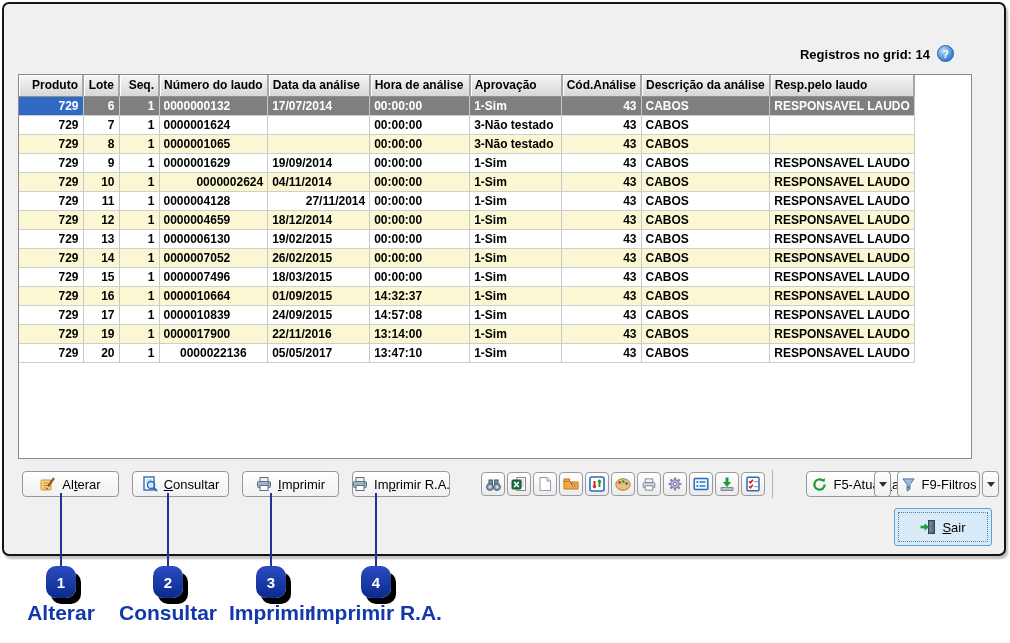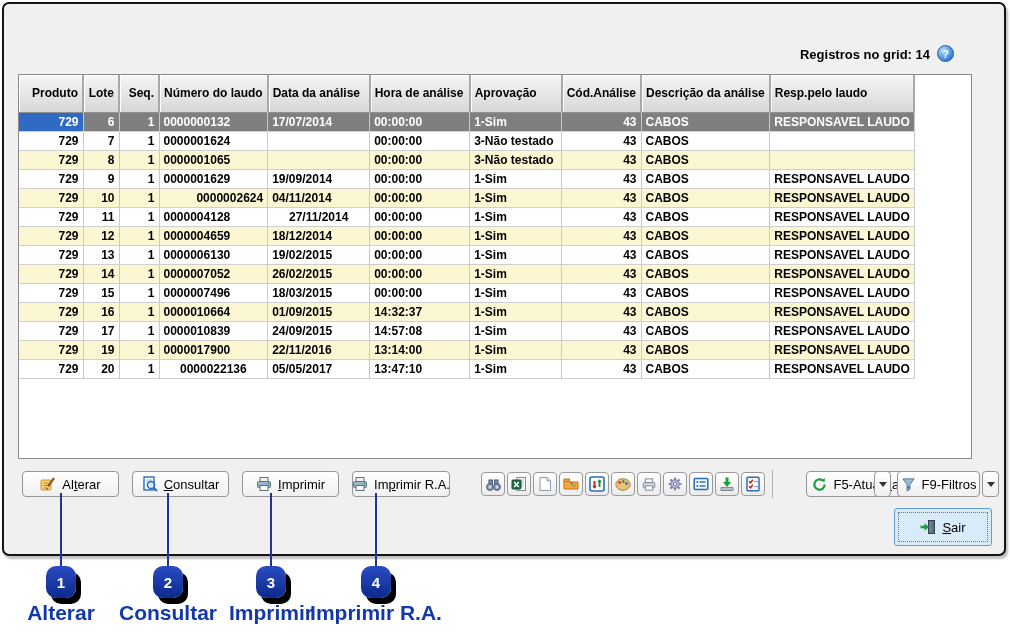--- a/index.html
+++ b/index.html
@@ -39,21 +39,21 @@
     text-align:center; line-height:16px;
   }
 
   
   .grid-panel {
     position:absolute; left:14px; top:70px; width:954px; height:385px;
     background:#fff; border:1px solid #8a8a8a; overflow:hidden;
   }
   table { border-collapse:collapse; table-layout:fixed; font-size:12px; }
   th {
-    height:37px; padding:0 4px;
+    height:21px; padding:0 4px;
     background: linear-gradient(#f6f6f6, #d7d7d7);
     border-right:2px solid #a8a8a8; border-bottom:1px solid #909090;
     box-shadow: inset 1px 1px 0 #ffffff;
     font-weight:bold; color:#000; white-space:nowrap; overflow:hidden;
   }
   td {
     height:19px; padding:0 4px; font-weight:bold; color:#000;
     border-right:1px solid #c9c9c9; border-bottom:1px solid #cfcfcf;
     white-space:nowrap; overflow:hidden;
   }
@@ -196,21 +196,21 @@
             <td style="text-align:left">1-Sim</td>
             <td style="text-align:right">43</td>
             <td style="text-align:left">CABOS</td>
             <td style="text-align:left">RESPONSAVEL LAUDO</td>
           </tr>
           <tr class="row-white">
             <td style="text-align:right">729</td>
             <td style="text-align:right">11</td>
             <td style="text-align:right">1</td>
             <td style="text-align:left">0000004128</td>
-            <td style="text-align:center">27/11/2014</td>
+            <td style="text-align:right">27/11/2014</td>
             <td style="text-align:left">00:00:00</td>
             <td style="text-align:left">1-Sim</td>
             <td style="text-align:right">43</td>
             <td style="text-align:left">CABOS</td>
             <td style="text-align:left">RESPONSAVEL LAUDO</td>
           </tr>
           <tr class="row-stripe">
             <td style="text-align:right">729</td>
             <td style="text-align:right">12</td>
             <td style="text-align:right">1</td>

